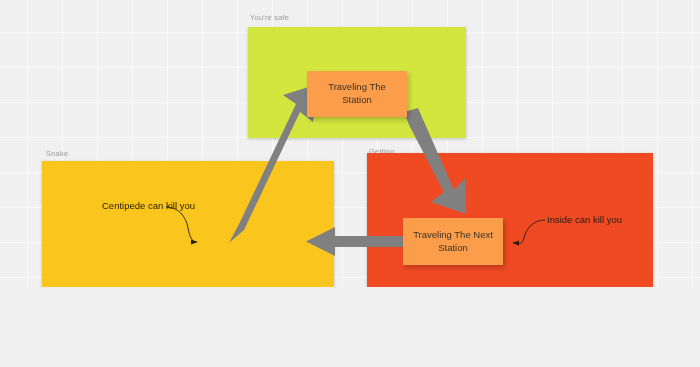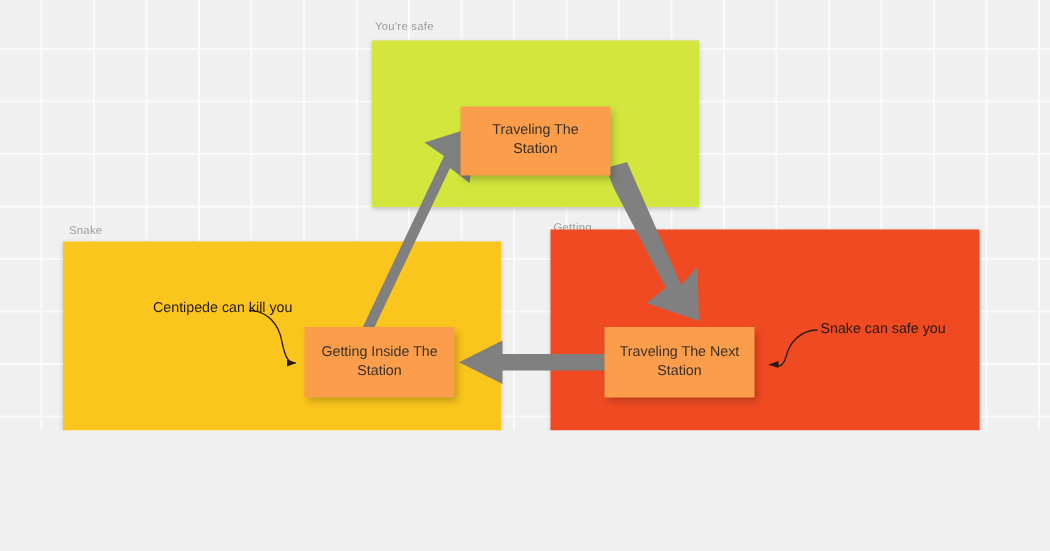--- a/index.html
+++ b/index.html
@@ -112,23 +112,20 @@
 
     <g>
       <polygon id="arrow-left" points="405,236 405,247 335,247 335,256 306,241.5 335,227 335,236" fill="#808080"></polygon>
     </g>
   </svg>
 
   <div class="node" id="node-unlocking" style="background: rgb(251, 157, 75); color: rgb(58, 50, 38);">
     <span>Traveling The Station</span>
   </div>
 
-  <div class="node" id="node-getting" style="background: rgb(251, 157, 75); color: rgb(58, 50, 38);">
-    <span>Getting Inside The Station</span>
-  </div>
 
   <div class="node" id="node-traveling" style="background: rgb(251, 157, 75); color: rgb(58, 50, 38);">
     <span>Traveling The Next Station</span>
   </div>
 
   <svg class="overlay" id="annot-layer" viewBox="0 0 700 367">
     <defs>
       <marker id="tip-right" markerWidth="7" markerHeight="7" refX="6" refY="3" orient="auto" markerUnits="userSpaceOnUse">
         <path d="M0,0.6 L6.5,3 L0,5.4 z" fill="#241b12"></path>
       </marker>
@@ -137,15 +134,15 @@
       </marker>
     </defs>
 
     <path d="M166,207 C178,207 186,216 188,228 C190,238 192,242 197,242" fill="none" stroke="#241b12" stroke-width="0.9" marker-end="url(#tip-right)"></path>
 
     <path d="M545,220 C533,220 526,229 524,238 C521,247 518,243 513,243" fill="none" stroke="#241b12" stroke-width="0.9" marker-end="url(#tip-left)"></path>
   </svg>
 
   <div class="annot-text" id="annot-centipede" style="color: rgb(36, 27, 18);">Centipede can kill you</div>
 
-  <div class="annot-text" id="annot-snake" style="color: rgb(36, 27, 18);">Snake can safe you</div>
+  <div class="annot-text" id="annot-snake" style="color: rgb(36, 27, 18);">Inside can kill you</div>
 
 </div>
 
 </body></html>

